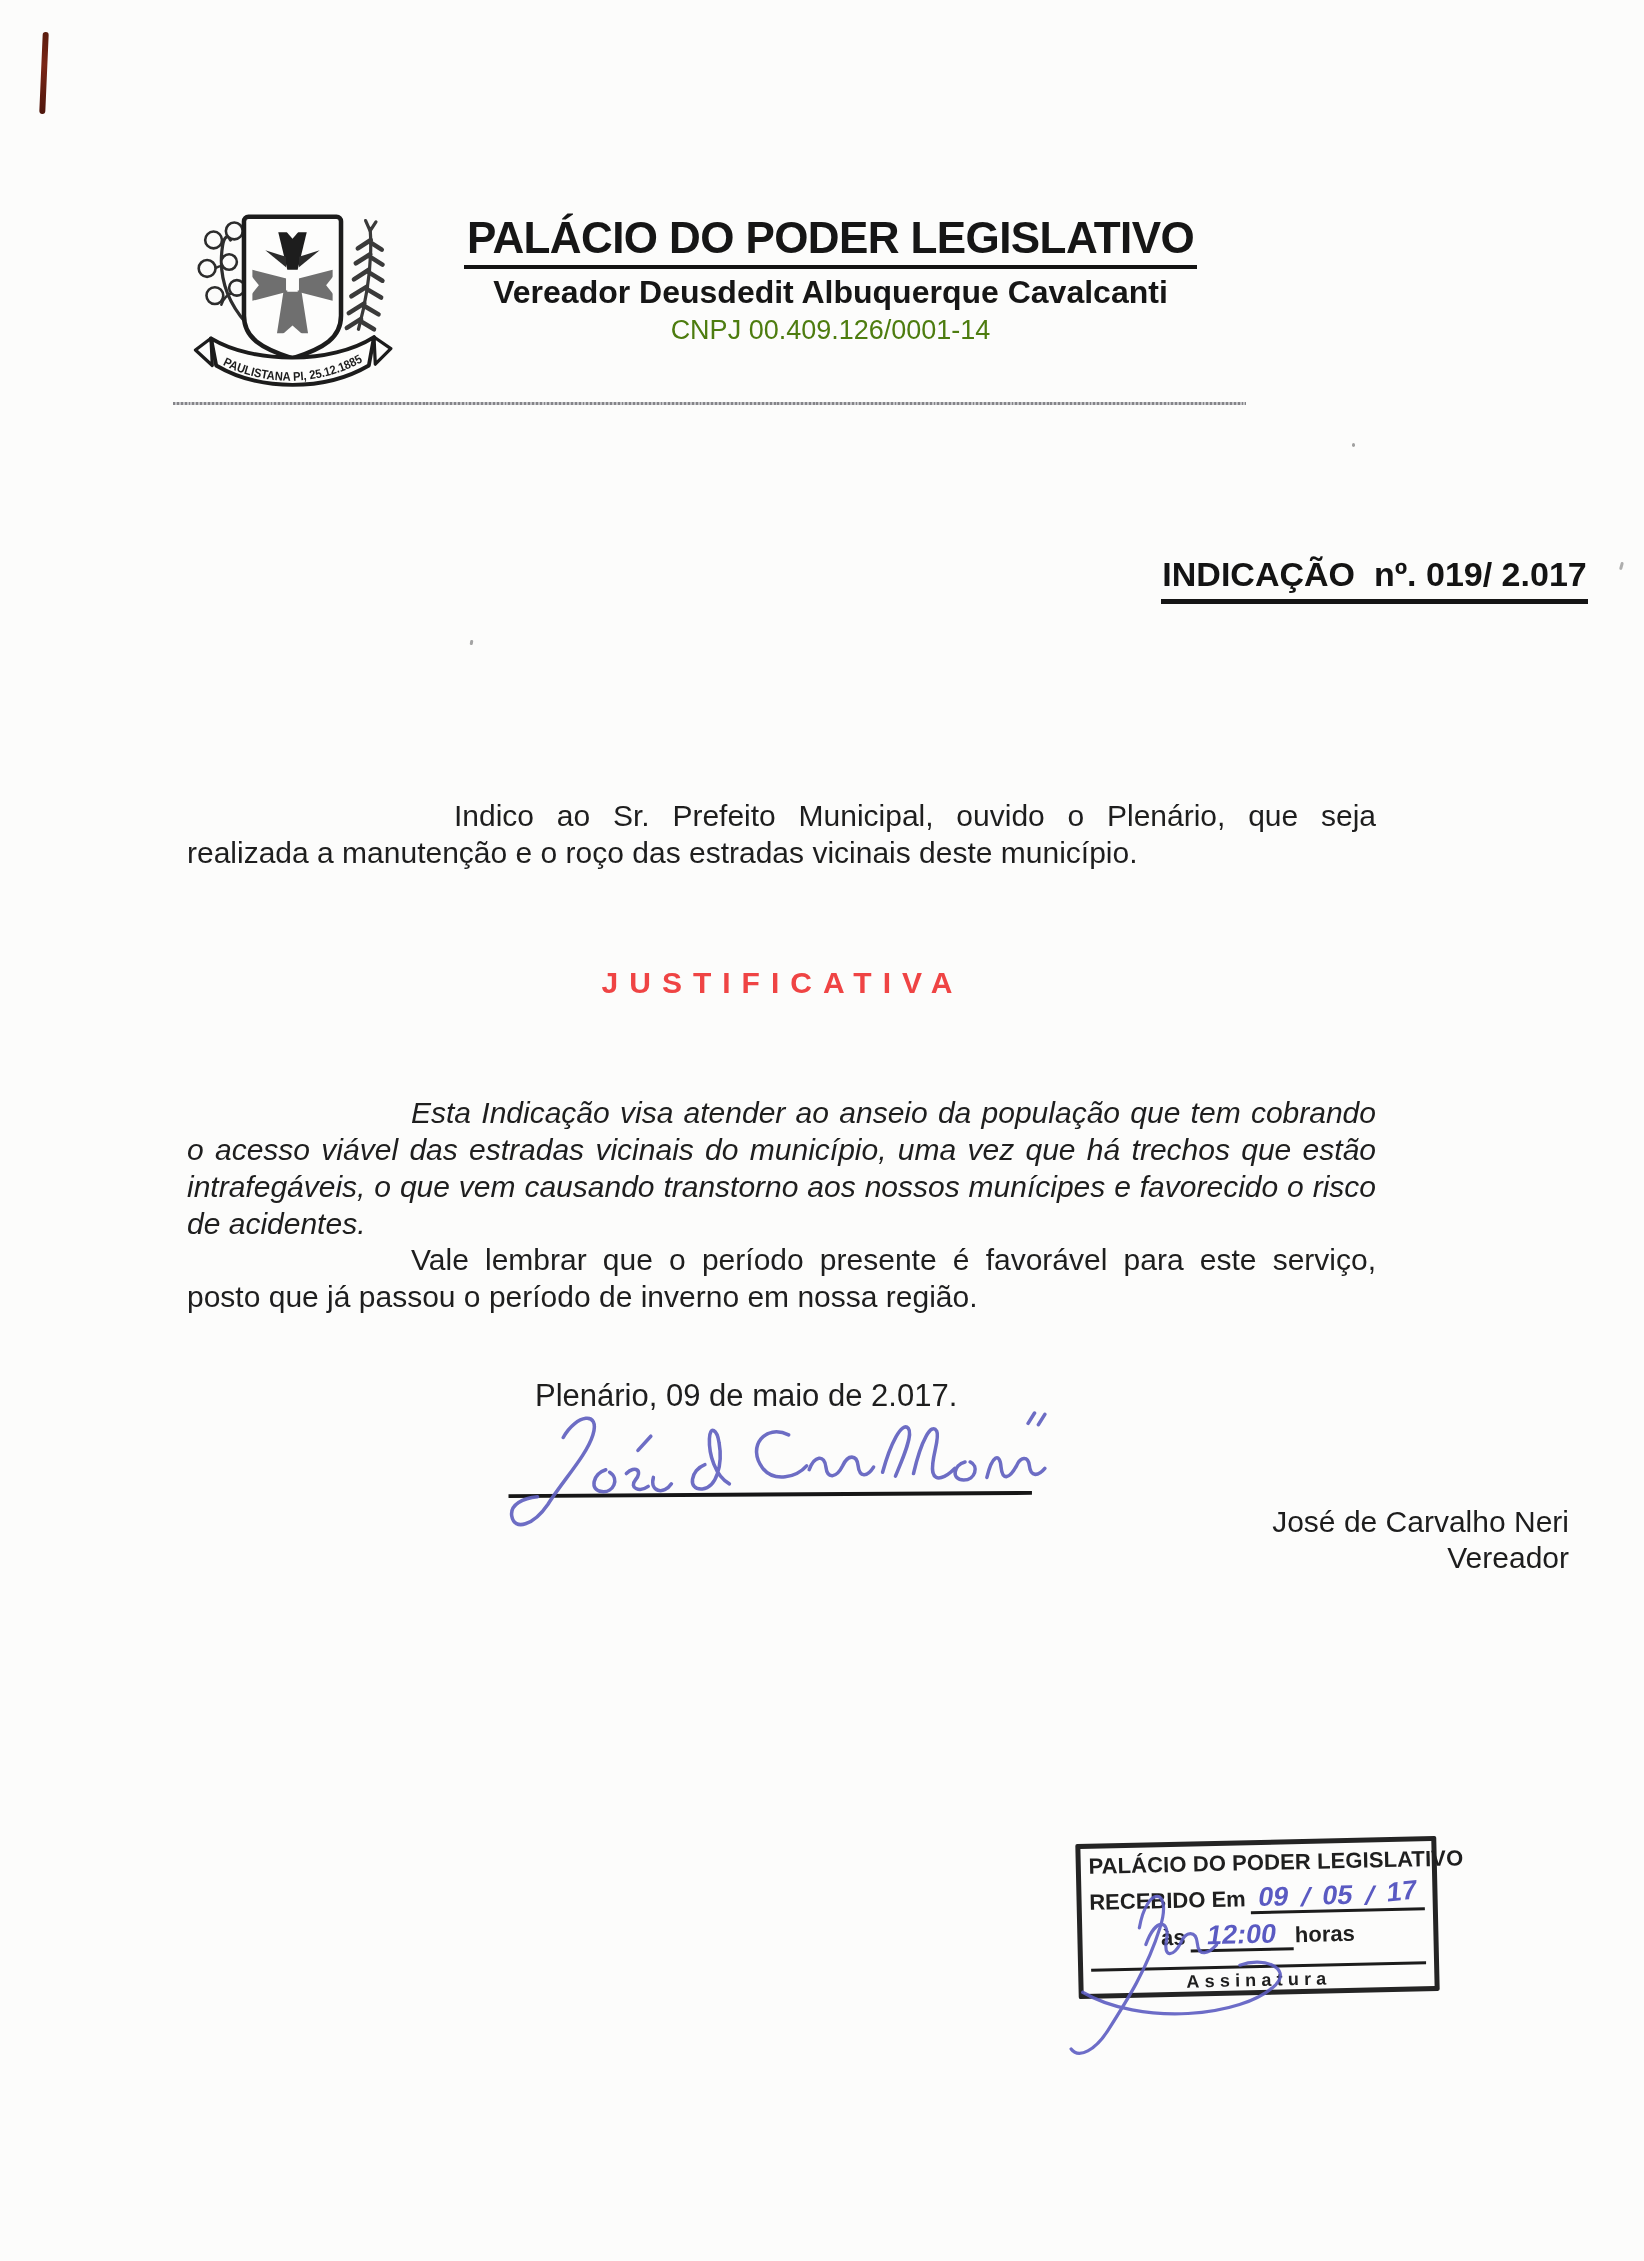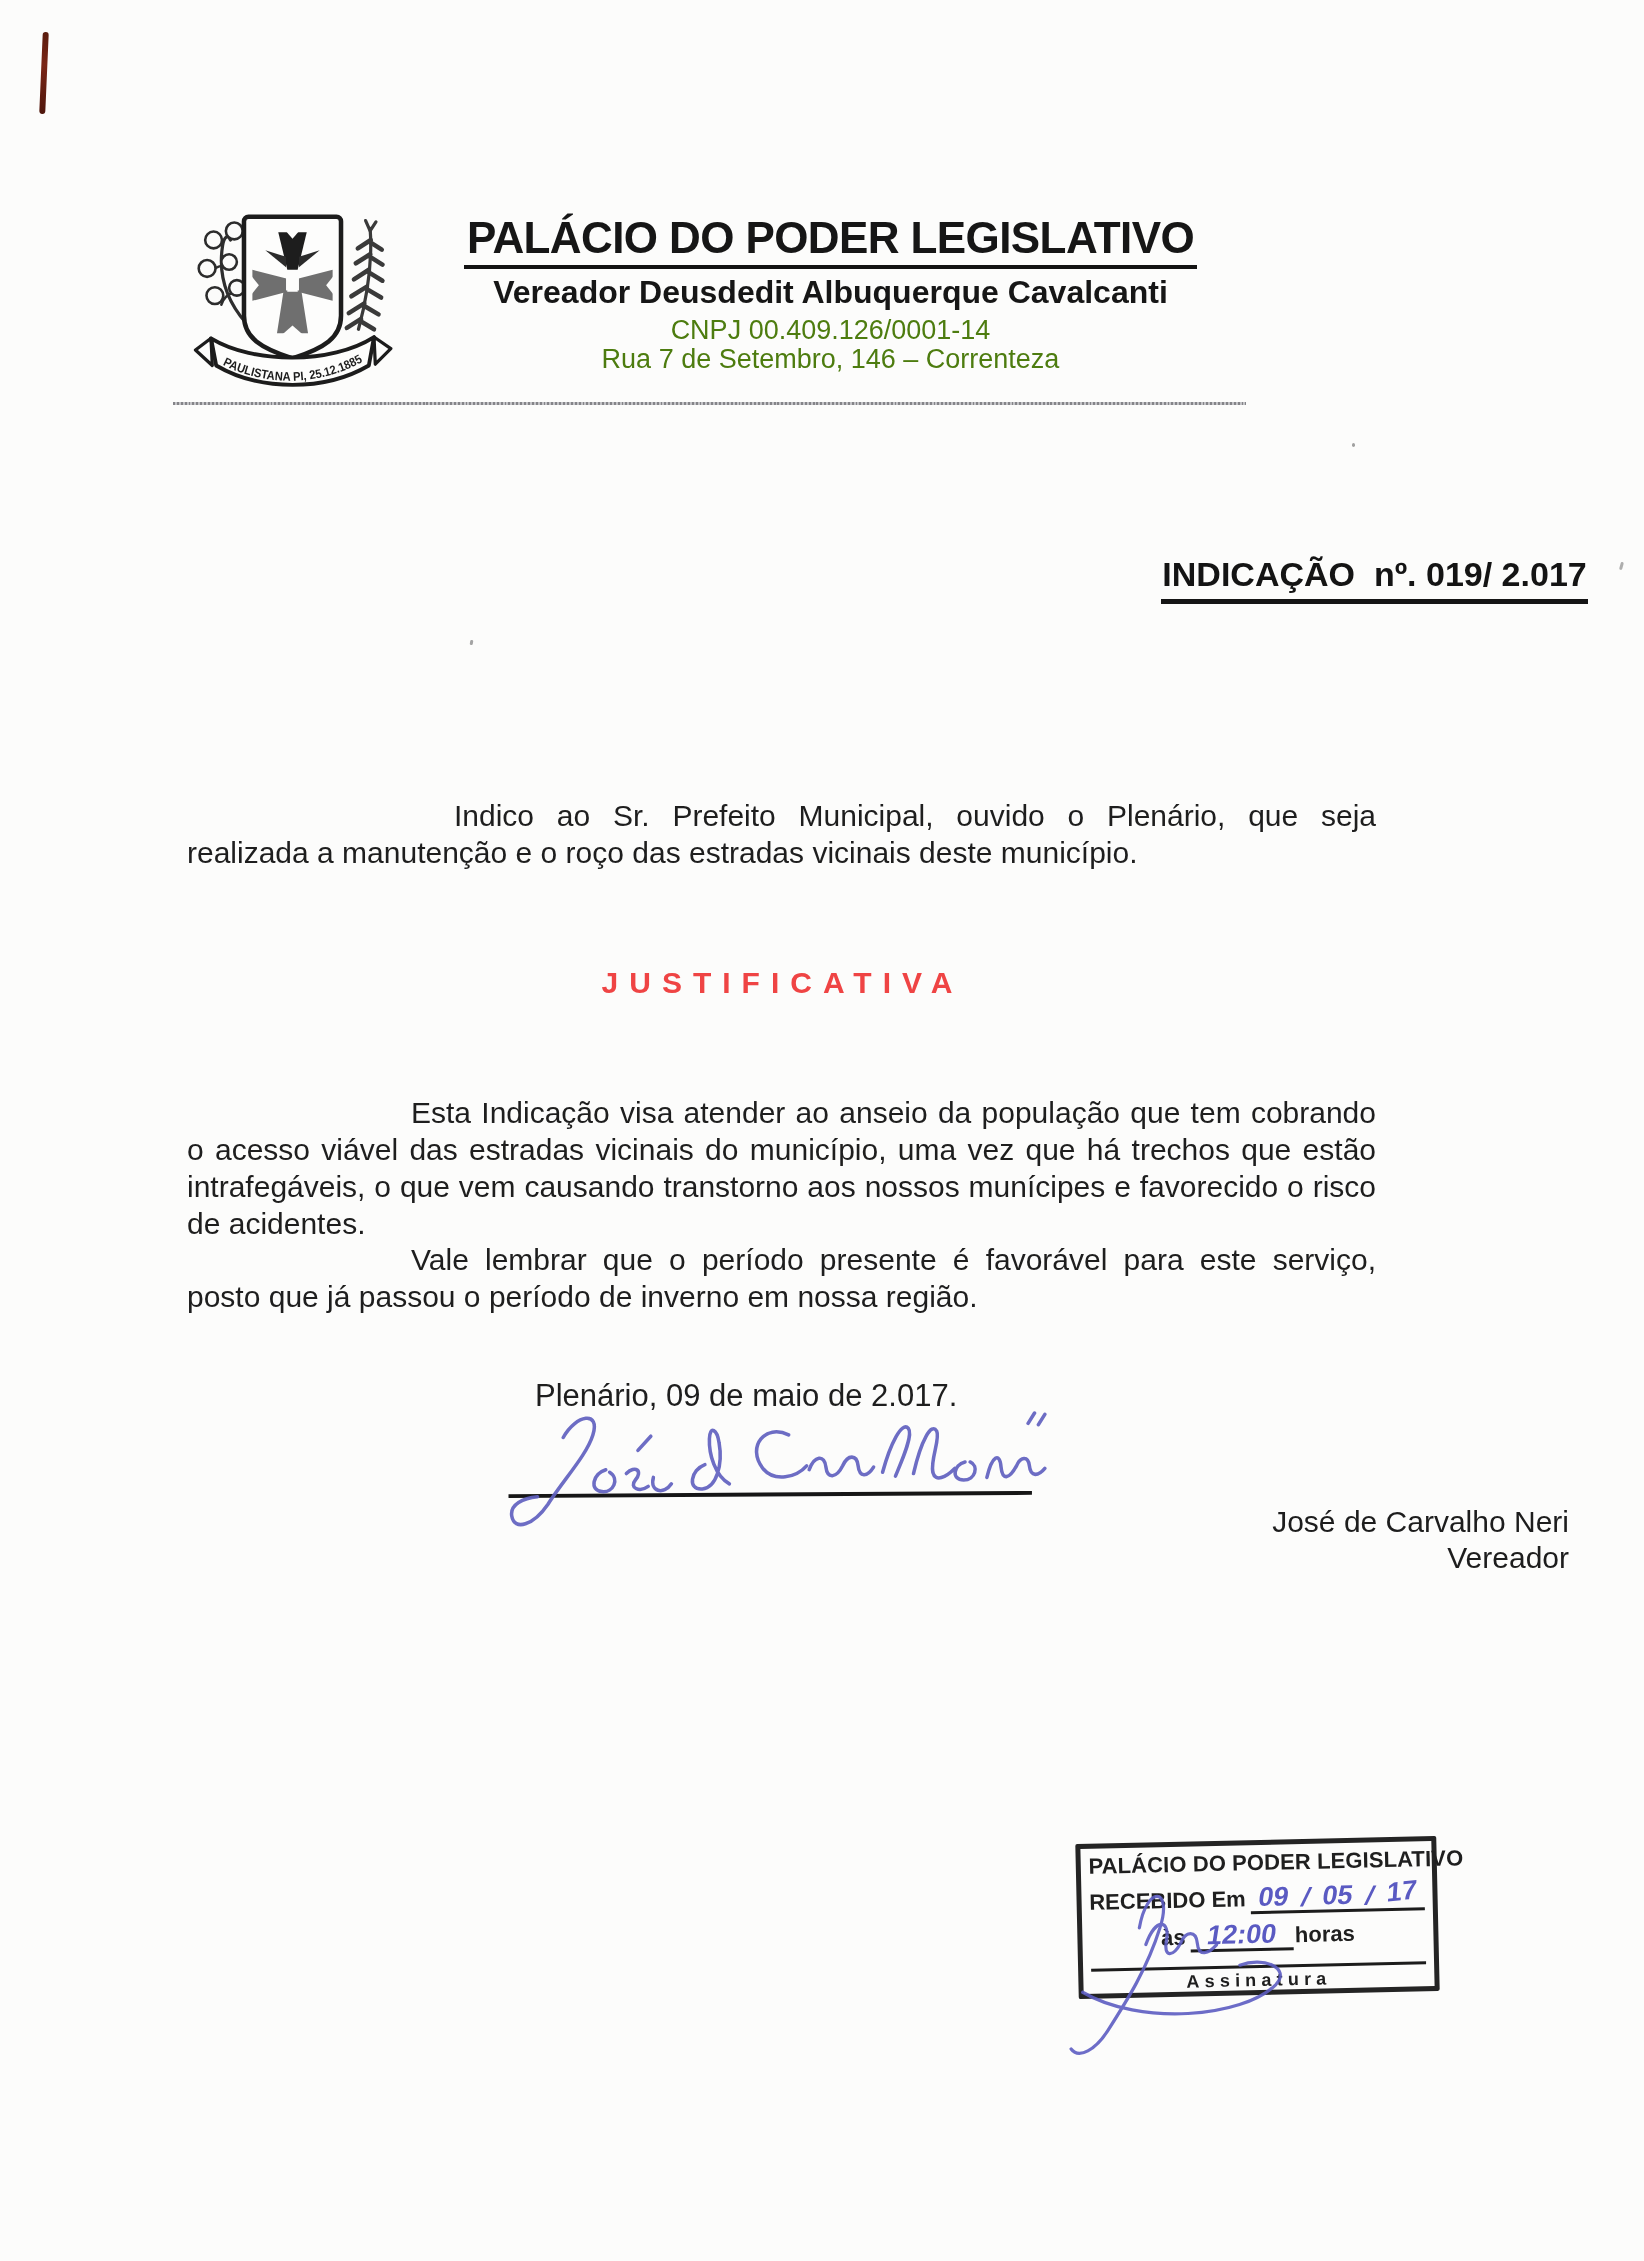--- a/index.html
+++ b/index.html
@@ -28,21 +28,21 @@
   .sep-line{left:173px;top:402px;width:1073px;height:3.2px;opacity:.85;
     background:repeating-linear-gradient(90deg,#6f6f74 0 1.9px,#b9b9bd 1.9px 3.9px);}
   
   .title-wrap{left:0;top:555px;width:1588px;text-align:right;}
   .doc-title{display:inline-block;font-size:34px;font-weight:bold;color:#141414;
     border-bottom:5.8px solid #151515;padding:0 1.3px 4.5px;white-space:pre;}
   
   .para{left:187px;width:1189px;font-size:30px;line-height:37px;color:#1e1e1e;
     text-align:justify;}
   .p1{top:767px;text-indent:267px;}
-  .p2{top:1064px;text-indent:224px;}
+  .p2{top:1064px;text-indent:224px;font-style:italic;}
   .p3{top:1211px;text-indent:224px;}
   .just-wrap{left:0;top:966px;width:1565px;text-align:center;}
   .just-head{font-size:30px;font-weight:bold;letter-spacing:11px;color:#ef4444;}
   .date-line{left:535px;top:1378px;font-size:31px;color:#1e1e1e;}
   
   .sig-svg{left:486px;top:1382px;width:573px;height:158px;}
   .center-block{left:0;width:1569px;text-align:right;font-size:30px;color:#1d1d1d;}
   .signer-name{top:1505px;}
   .signer-role{top:1541px;}
   
@@ -129,21 +129,20 @@
     <text font-size="19" font-weight="bold" fill="#1d1d1d" font-family="Liberation Sans, sans-serif">
       <textPath href="#bannerPath" startOffset="2" textLength="226" lengthAdjust="spacingAndGlyphs">PAULISTANA PI, 25.12.1885</textPath>
     </text>
   </g>
 </svg>
 
 <div class="abs head-text">
   <div><span class="org-title">PALÁCIO DO PODER LEGISLATIVO</span></div>
   <div class="org-sub">Vereador Deusdedit Albuquerque Cavalcanti</div>
   <div class="org-small first">CNPJ 00.409.126/0001-14</div>
-  <div class="org-small">Rua 7 de Setembro, 146 – Correnteza</div>
 </div>
 
 <div class="abs sep-line"></div>
 
 <div class="abs title-wrap">
   <span class="doc-title">INDICAÇÃO  nº. 019/ 2.017</span>
 </div>
 
 <p class="abs para p1">Indico ao Sr. Prefeito Municipal, ouvido o Plenário, que seja realizada a manutenção e o roço das estradas vicinais deste município.</p>
 

